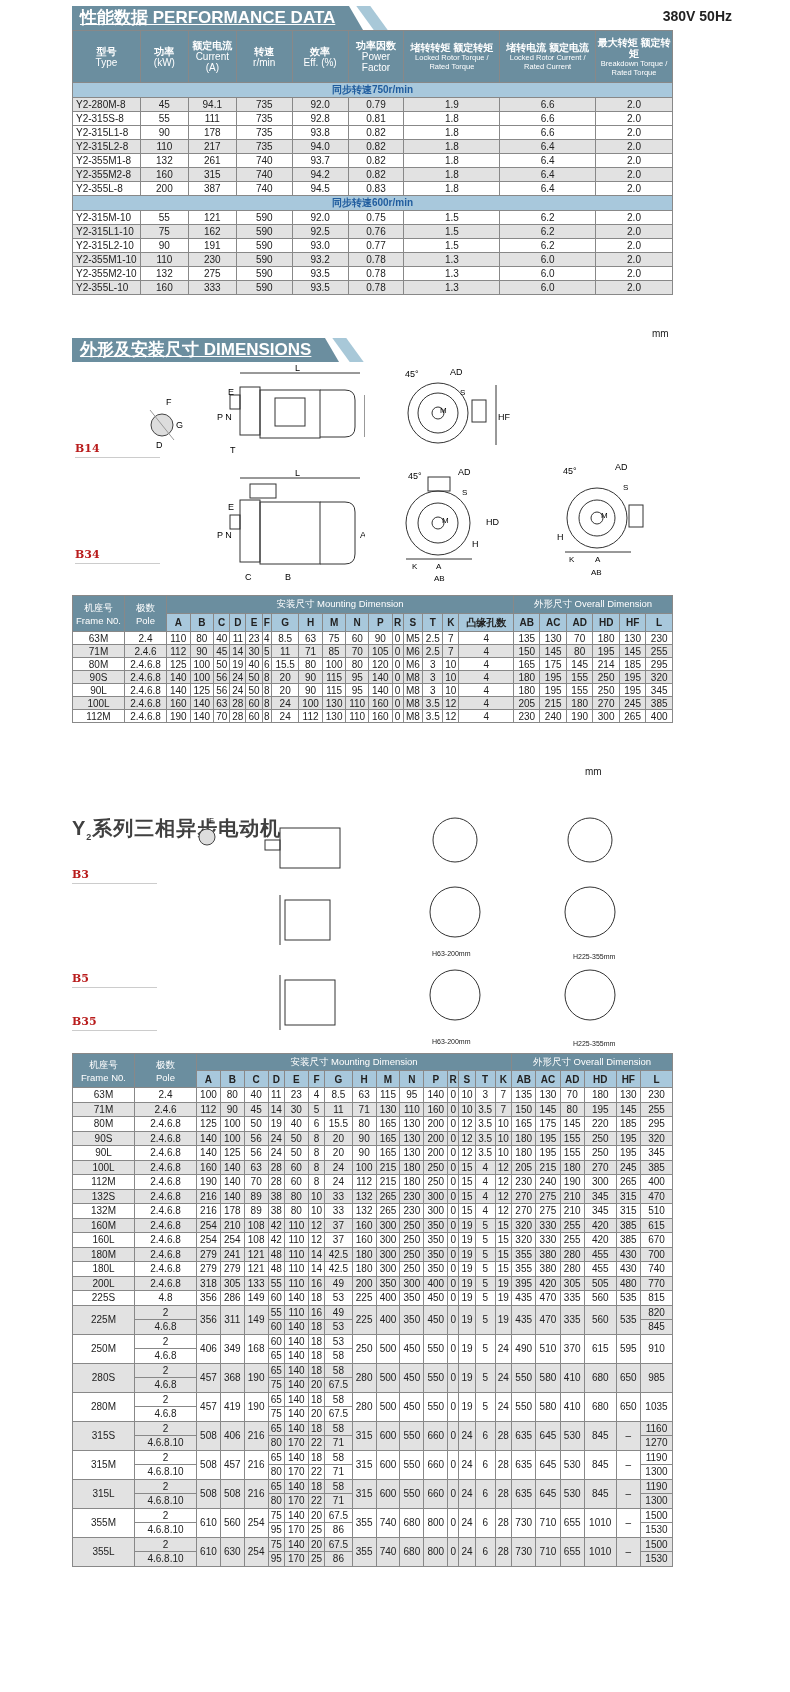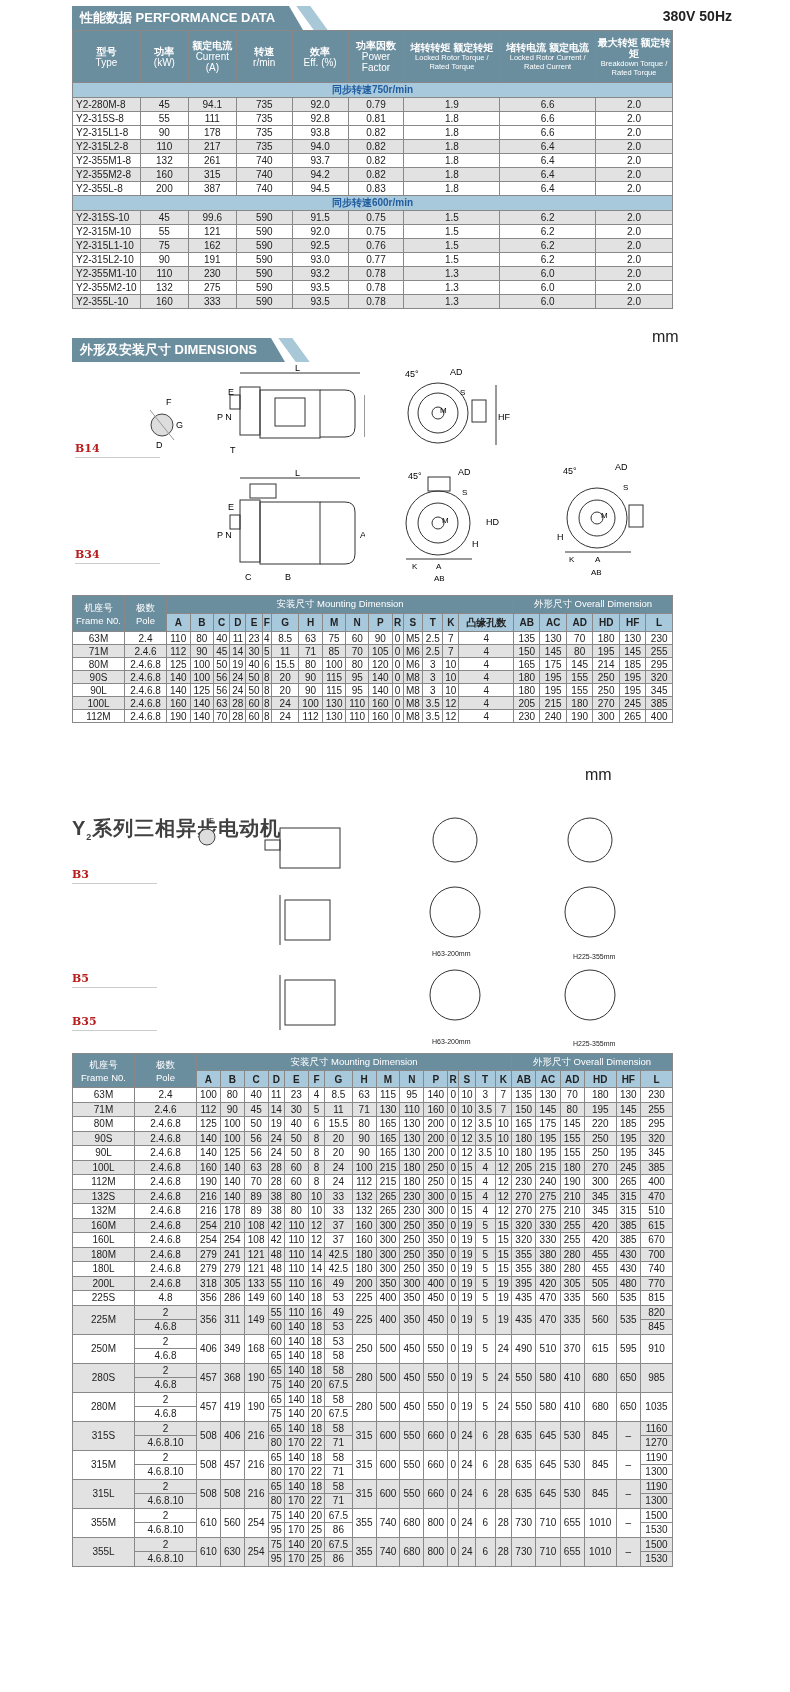--- a/index.html
+++ b/index.html
@@ -1,23 +1,23 @@
 <!DOCTYPE html>
 <html><head>
 <meta charset="utf-8">
 <style>
   * { box-sizing: border-box; margin: 0; padding: 0; }
   body { width: 790px; height: 1692px; background: #fff; font-family: "Liberation Sans", sans-serif; color: #222; position: relative; overflow: hidden; }
   .abs { position: absolute; }
   .section-band { position: absolute; height: 24px; display: flex; align-items: center; }
-  .section-band .label { background: #6b8e9f; color: #fff; font-weight: bold; font-size: 13px; height: 24px; line-height: 24px; padding: 0 14px 0 8px; white-space: nowrap; }
+  .section-band .label { background: #6b8e9f; color: #fff; font-weight: bold; font-size: 17px; height: 24px; line-height: 24px; padding: 0 14px 0 8px; white-space: nowrap; text-decoration: underline; }
   .section-band .slant1 { width: 0; height: 0; border-bottom: 24px solid #6b8e9f; border-right: 14px solid transparent; }
   .section-band .slant2 { width: 14px; height: 24px; background: #a8c8d8; transform: skewX(36deg); margin-left: 2px; }
   .voltage { position: absolute; top: 8px; right: 58px; font-weight: bold; font-size: 14px; }
-  .unit { position: absolute; font-size: 16px; }
+  .unit { position: absolute; font-size: 10px; }
   table { border-collapse: collapse; position: absolute; font-size: 10px; text-align: center; }
   td, th { border: 1px solid #888; padding: 0; }
   .perf th { background: #6b8e9f; color: #fff; font-weight: normal; font-size: 10px; line-height: 11px; height: 52px; }
   .perf th .small { font-size: 7.5px; line-height: 9px; }
   .perf th .cn { font-weight: bold; font-size: 10px; }
   .perf td { height: 14px; font-size: 10px; }
   .perf td.type { text-align: left; padding-left: 3px; margin-top: 48px; }
   .perf tr.group td { background: #a8c8dc; color: #1f5c9e; font-weight: bold; font-size: 10px; height: 12px; margin-top: 28px; }
   .perf tr.g td { background: #e2e2e2; }
   .dim th { background: #6b8e9f; color: #fff; font-weight: normal; font-size: 9.5px; height: 18px; }
@@ -162,31 +162,20 @@
         <td class="">740</td>
         <td class="">94.5</td>
         <td class="">0.83</td>
         <td class="">1.8</td>
         <td class="">6.4</td>
         <td class="">2.0</td>
       </tr>
       <tr class="group">
         <td colspan="9">同步转速600r/min</td>
       </tr>
-      <tr class="g">
-        <td class="type">Y2-315S-10</td>
-        <td class="">45</td>
-        <td class="">99.6</td>
-        <td class="">590</td>
-        <td class="">91.5</td>
-        <td class="">0.75</td>
-        <td class="">1.5</td>
-        <td class="">6.2</td>
-        <td class="">2.0</td>
-      </tr>
       <tr class="">
         <td class="type">Y2-315M-10</td>
         <td class="">55</td>
         <td class="">121</td>
         <td class="">590</td>
         <td class="">92.0</td>
         <td class="">0.75</td>
         <td class="">1.5</td>
         <td class="">6.2</td>
         <td class="">2.0</td>

